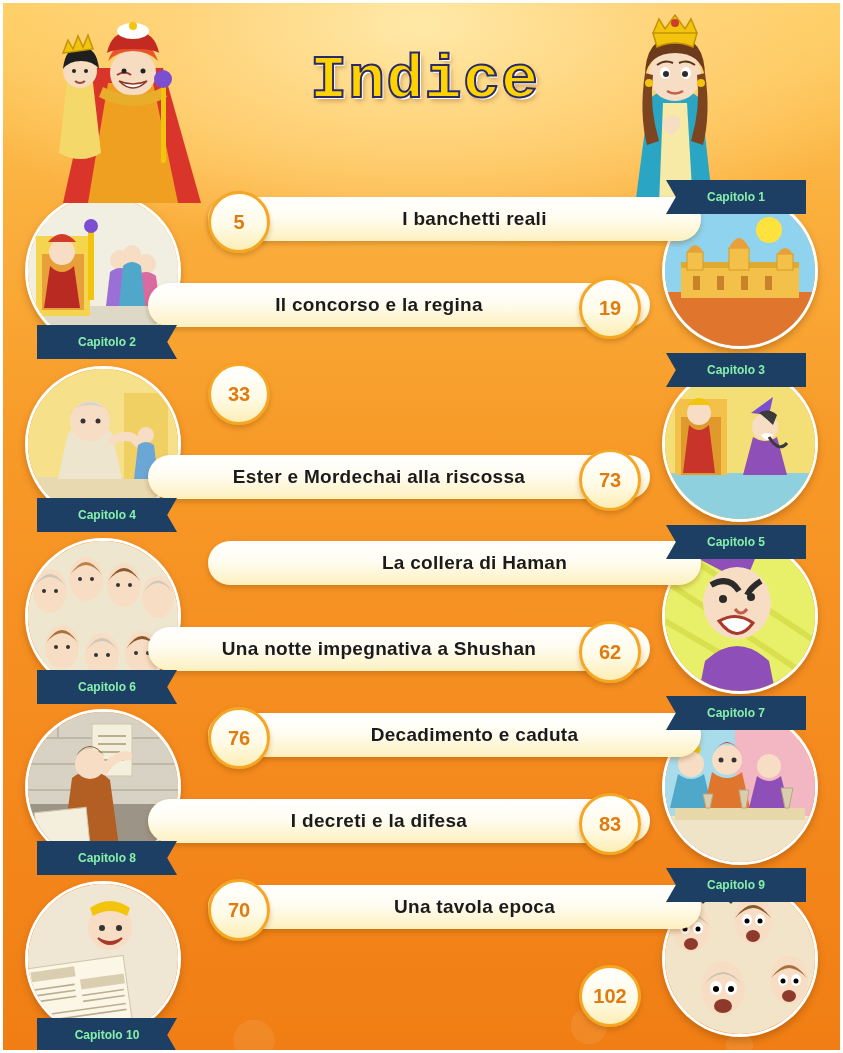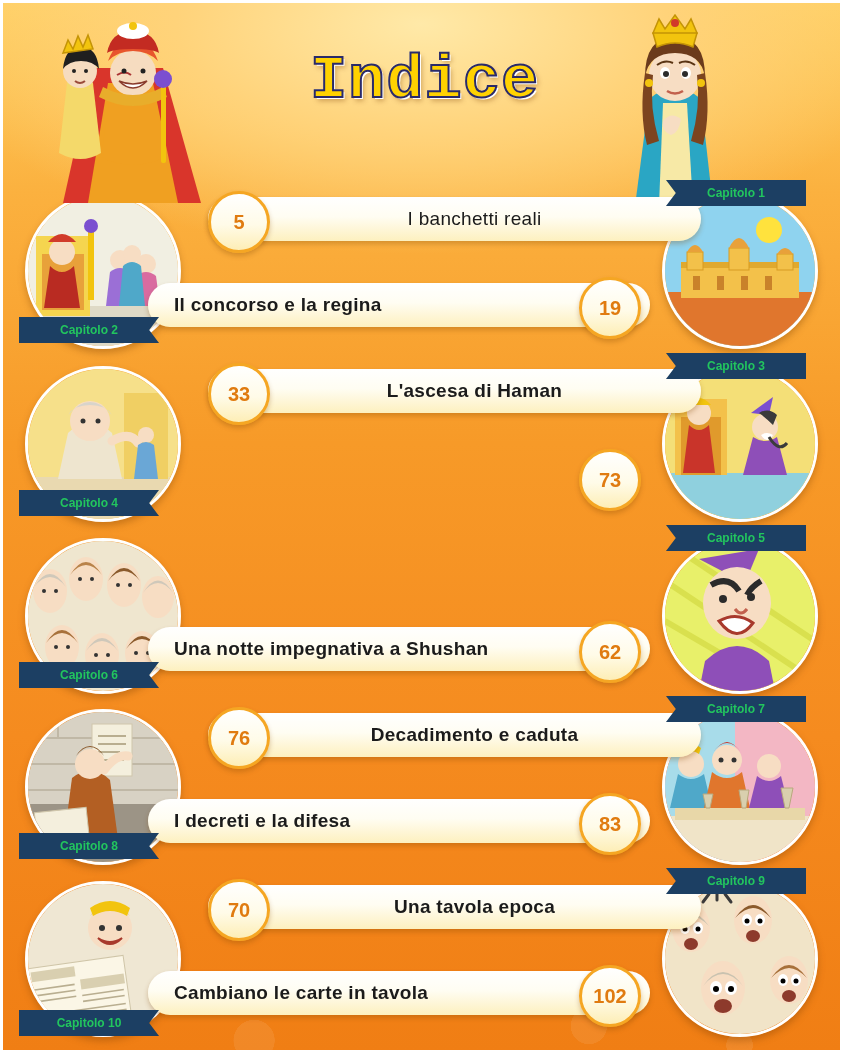--- a/index.html
+++ b/index.html
@@ -113,32 +113,32 @@
     padding-right: 26px;
     justify-content: center;
   }
   
   .bar.right-num {
     left: 145px;
     right: 196px;
     background: linear-gradient(180deg, #ffffff 0%, #fffdf2 45%, #fdf0bf 100%);
     padding-right: 66px;
     padding-left: 26px;
-    justify-content: flex-start;
+    justify-content: center;
   }
 
   .chapter-title {
     font-family: "Liberation Sans", sans-serif;
     font-size: 19px;
     font-weight: bold;
     color: #1b1b1b;
     letter-spacing: 0.3px;
     white-space: nowrap;
   }
-  .row.r1 .chapter-title { font-weight: normal; }
+  .row.r1 .chapter-title { font-weight: bold; }
 
   .pagenum {
     position: absolute;
     top: 6px;
     width: 56px;
     height: 56px;
     border-radius: 50%;
     background: linear-gradient(180deg, #ffffff 0%, #fffbe8 55%, #fdeeb6 100%);
     border: 3px solid #f5a623;
     box-shadow: 0 3px 5px rgba(130,70,0,0.30);
@@ -163,34 +163,34 @@
     overflow: hidden;
     z-index: 3;
   }
   .pic.left  { left: 22px; }
   .pic.right { right: 22px; }
 
   
   .ribbon {
     position: absolute;
     width: 140px;
-    height: 26px;
+    height: 34px;
     background: #1c3f63;
-    color: #22c55e;
+    color: #86efac;
     font-size: 12px;
     font-weight: bold;
     display: flex;
     align-items: center;
     justify-content: center;
     z-index: 7;
     box-shadow: 0 2px 3px rgba(80,40,0,0.35);
     clip-path: polygon(0 0, 100% 0, 100% 100%, 0 100%, 7% 50%);
   }
   .ribbon.flip { clip-path: polygon(0 0, 100% 0, 93% 50%, 100% 100%, 0 100%); }
-  .ribbon.left  { left: 16px; }
+  .ribbon.left  { left: 34px; margin-top: 8px; }
   .ribbon.right { right: 34px; }
 
   
   .ill { width: 100%; height: 100%; display: block; }
 </style>
 </head>
 <body>
 
 <div class="page">
 
@@ -267,31 +267,34 @@
     </div>
 
     <div class="row">
       <div class="bar right-num">
         <span class="chapter-title">Il concorso e la regina</span>
       </div>
       <div class="pagenum at-right">19</div>
     </div>
 
     <div class="row">
+      <div class="pagenum at-left">33</div>
+    </div>
+
+    <div class="row">
+      <div class="bar right-num">
+        <span class="chapter-title">Ester e Mordechai alla riscossa</span>
+      </div>
+      <div class="pagenum at-right">73</div>
+    </div>
+
+    <div class="row">
       <div class="bar left-num">
-        <span class="chapter-title">L'ascesa di Haman</span>
-      </div>
-      <div class="pagenum at-left">33</div>
-    </div>
-
-    <div class="row">
-      <div class="pagenum at-right">73</div>
-    </div>
-
-    <div class="row">
+        <span class="chapter-title">La collera di Haman</span>
+      </div>
     </div>
 
     <div class="row">
       <div class="bar right-num">
         <span class="chapter-title">Una notte impegnativa a Shushan</span>
       </div>
       <div class="pagenum at-right">62</div>
     </div>
 
     <div class="row">
@@ -309,23 +312,20 @@
     </div>
 
     <div class="row">
       <div class="bar left-num">
         <span class="chapter-title">Una tavola epoca</span>
       </div>
       <div class="pagenum at-left">70</div>
     </div>
 
     <div class="row">
-      <div class="bar right-num">
-        <span class="chapter-title">Cambiano le carte in tavola</span>
-      </div>
       <div class="pagenum at-right">102</div>
     </div>
 
   </div>
 
   <div class="pic right" style="top:190px">
     <svg class="ill" viewBox="0 0 150 150" xmlns="http://www.w3.org/2000/svg">
       <rect width="150" height="150" fill="#8fd3ef"></rect>
       <circle cx="104" cy="34" r="13" fill="#ffe23d"></circle>
       <rect y="96" width="150" height="54" fill="#e0762d"></rect>

